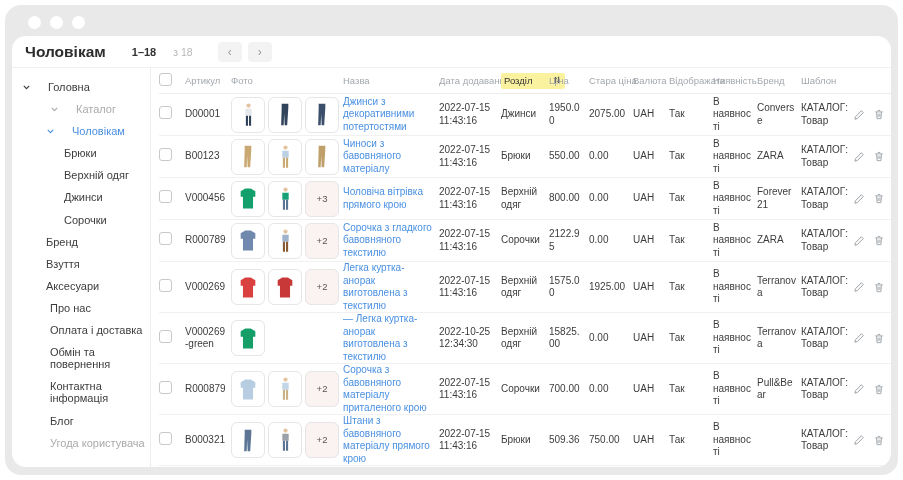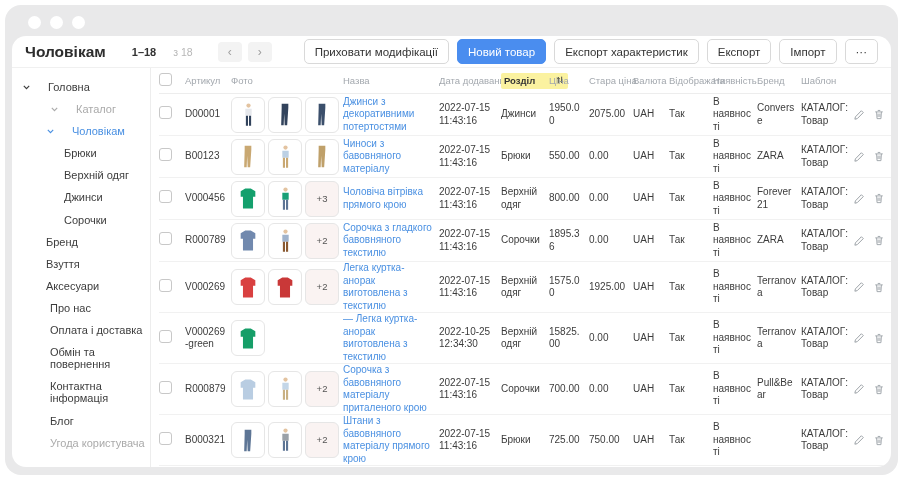--- a/index.html
+++ b/index.html
@@ -36,21 +36,21 @@
   .col-date{width:62px;flex:none}
   .col-category{width:48px;flex:none}
   .col-price{width:40px;flex:none}
   .col-old_price{width:44px;flex:none}
   .col-currency{width:36px;flex:none}
   .col-display{width:44px;flex:none}
   .col-stock{width:44px;flex:none}
   .col-brand{width:44px;flex:none}
   .col-template{width:52px;flex:none}
   .col-actions{width:36px;flex:none}
-  .hl{background:#fbf2a0;padding:2px 3px;border-radius:2px;color:#333;font-weight:bold;display:inline-flex;align-items:center;gap:20px}
+  .hl{background:#fbf2a0;padding:2px 3px;border-radius:2px;color:#333;font-weight:normal;display:inline-flex;align-items:center;gap:20px}
   .name-link{color:#4a90e2;text-decoration:none;display:block}
   .thumbs{display:flex;gap:3px}
   .thumb{width:32px;height:34px;border:1px solid #e6e6e6;border-radius:6px;background:#fff;display:flex;align-items:center;justify-content:center;overflow:hidden;flex:none}
   .thumb.more{background:#faf3f2;color:#555;font-size:9.5px}
   .cb{width:13px;height:13px;border:1.5px solid #c8c8c8;border-radius:3px;display:inline-block;background:#fff;box-sizing:border-box}
   .acts{display:flex;gap:8px;align-items:center}
   .icon-btn{background:none;border:none;padding:0;display:inline-flex;cursor:pointer}
 </style>
 </head>
 <body>
@@ -65,28 +65,20 @@
     <div class="topbar">
       <h1 class="title">Чоловікам</h1>
       <div class="pg">
         <b>1–18</b>
         <span>з 18</span>
         <span class="pg-nav">
           <button class="pg-btn">‹</button>
           <button class="pg-btn">›</button>
         </span>
       </div>
-      <div class="actions">
-          <button class="btn">Приховати модифікації</button>
-          <button class="btn primary">Новий товар</button>
-          <button class="btn">Експорт характеристик</button>
-          <button class="btn">Експорт</button>
-          <button class="btn">Імпорт</button>
-          <button class="btn">···</button>
-        </div>
     </div>
     <div class="main">
       <aside class="sidebar">
           <div class="side-item lv0">
             <span class="chev">
               <svg viewBox="0 0 10 10" width="9" height="9">
                 <path d="M2 3.2l3 3 3-3" fill="none" stroke="currentColor" stroke-width="1.3"></path>
               </svg>
             </span>
             <span>Головна</span>
@@ -338,21 +330,21 @@
                     </svg>
                   </div>
                   <div class="thumb more">+2</div>
                 </div>
               </div>
               <div class="cell col-name">
                 <a href="#" class="name-link">Сорочка з гладкого бавовняного текстилю</a>
               </div>
               <div class="cell col-date">2022-07-15 11:43:16</div>
               <div class="cell col-category">Сорочки</div>
-              <div class="cell col-price">1895.36</div>
+              <div class="cell col-price">2122.95</div>
               <div class="cell col-old_price">0.00</div>
               <div class="cell col-currency">UAH</div>
               <div class="cell col-display">Так</div>
               <div class="cell col-stock">В наявності</div>
               <div class="cell col-brand">ZARA</div>
               <div class="cell col-template">КАТАЛОГ: Товар</div>
               <div class="cell col-actions">
                 <div class="acts">
                   <button class="icon-btn">
                     <svg viewBox="0 0 16 16" width="12" height="12">
@@ -516,21 +508,21 @@
                     </svg>
                   </div>
                   <div class="thumb more">+2</div>
                 </div>
               </div>
               <div class="cell col-name">
                 <a href="#" class="name-link">Штани з бавовняного матеріалу прямого крою</a>
               </div>
               <div class="cell col-date">2022-07-15 11:43:16</div>
               <div class="cell col-category">Брюки</div>
-              <div class="cell col-price">725.00</div>
+              <div class="cell col-price">509.36</div>
               <div class="cell col-old_price">750.00</div>
               <div class="cell col-currency">UAH</div>
               <div class="cell col-display">Так</div>
               <div class="cell col-stock">В наявності</div>
               <div class="cell col-brand"></div>
               <div class="cell col-template">КАТАЛОГ: Товар</div>
               <div class="cell col-actions">
                 <div class="acts">
                   <button class="icon-btn">
                     <svg viewBox="0 0 16 16" width="12" height="12">

